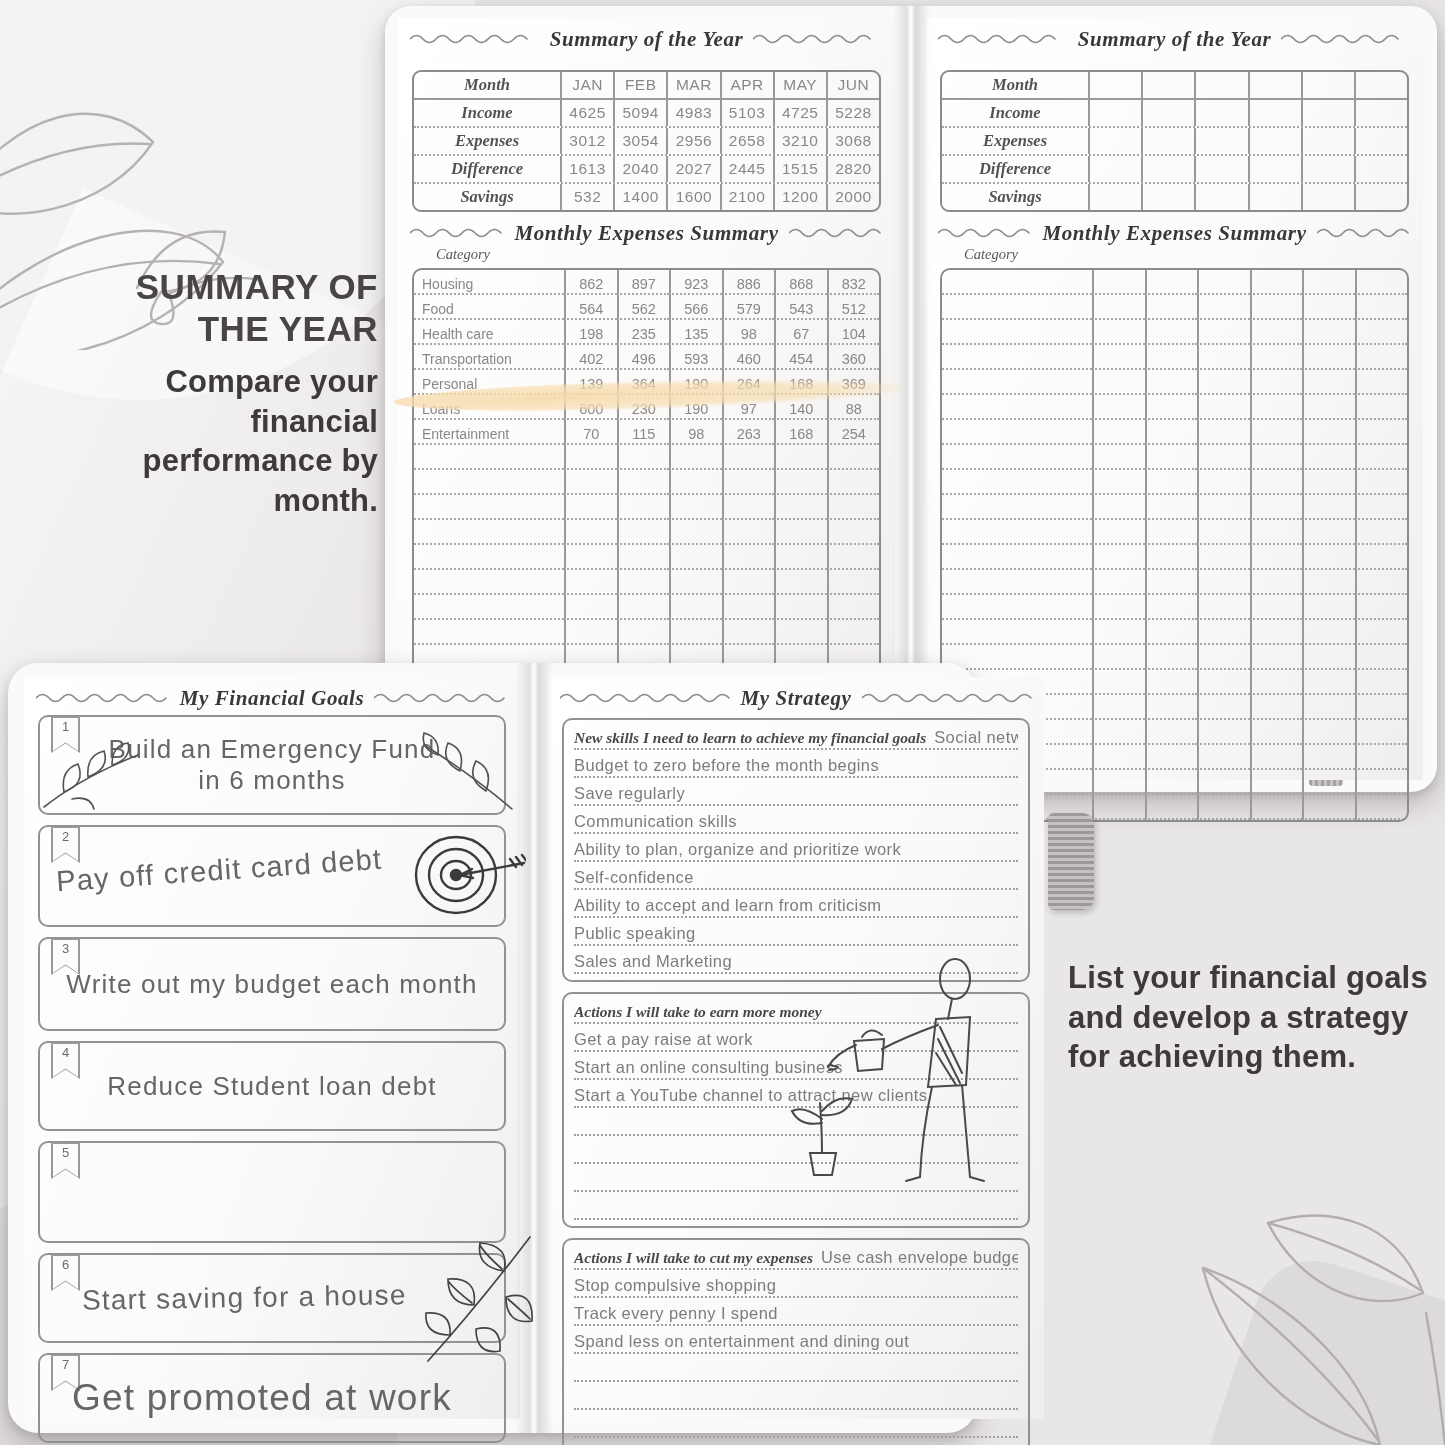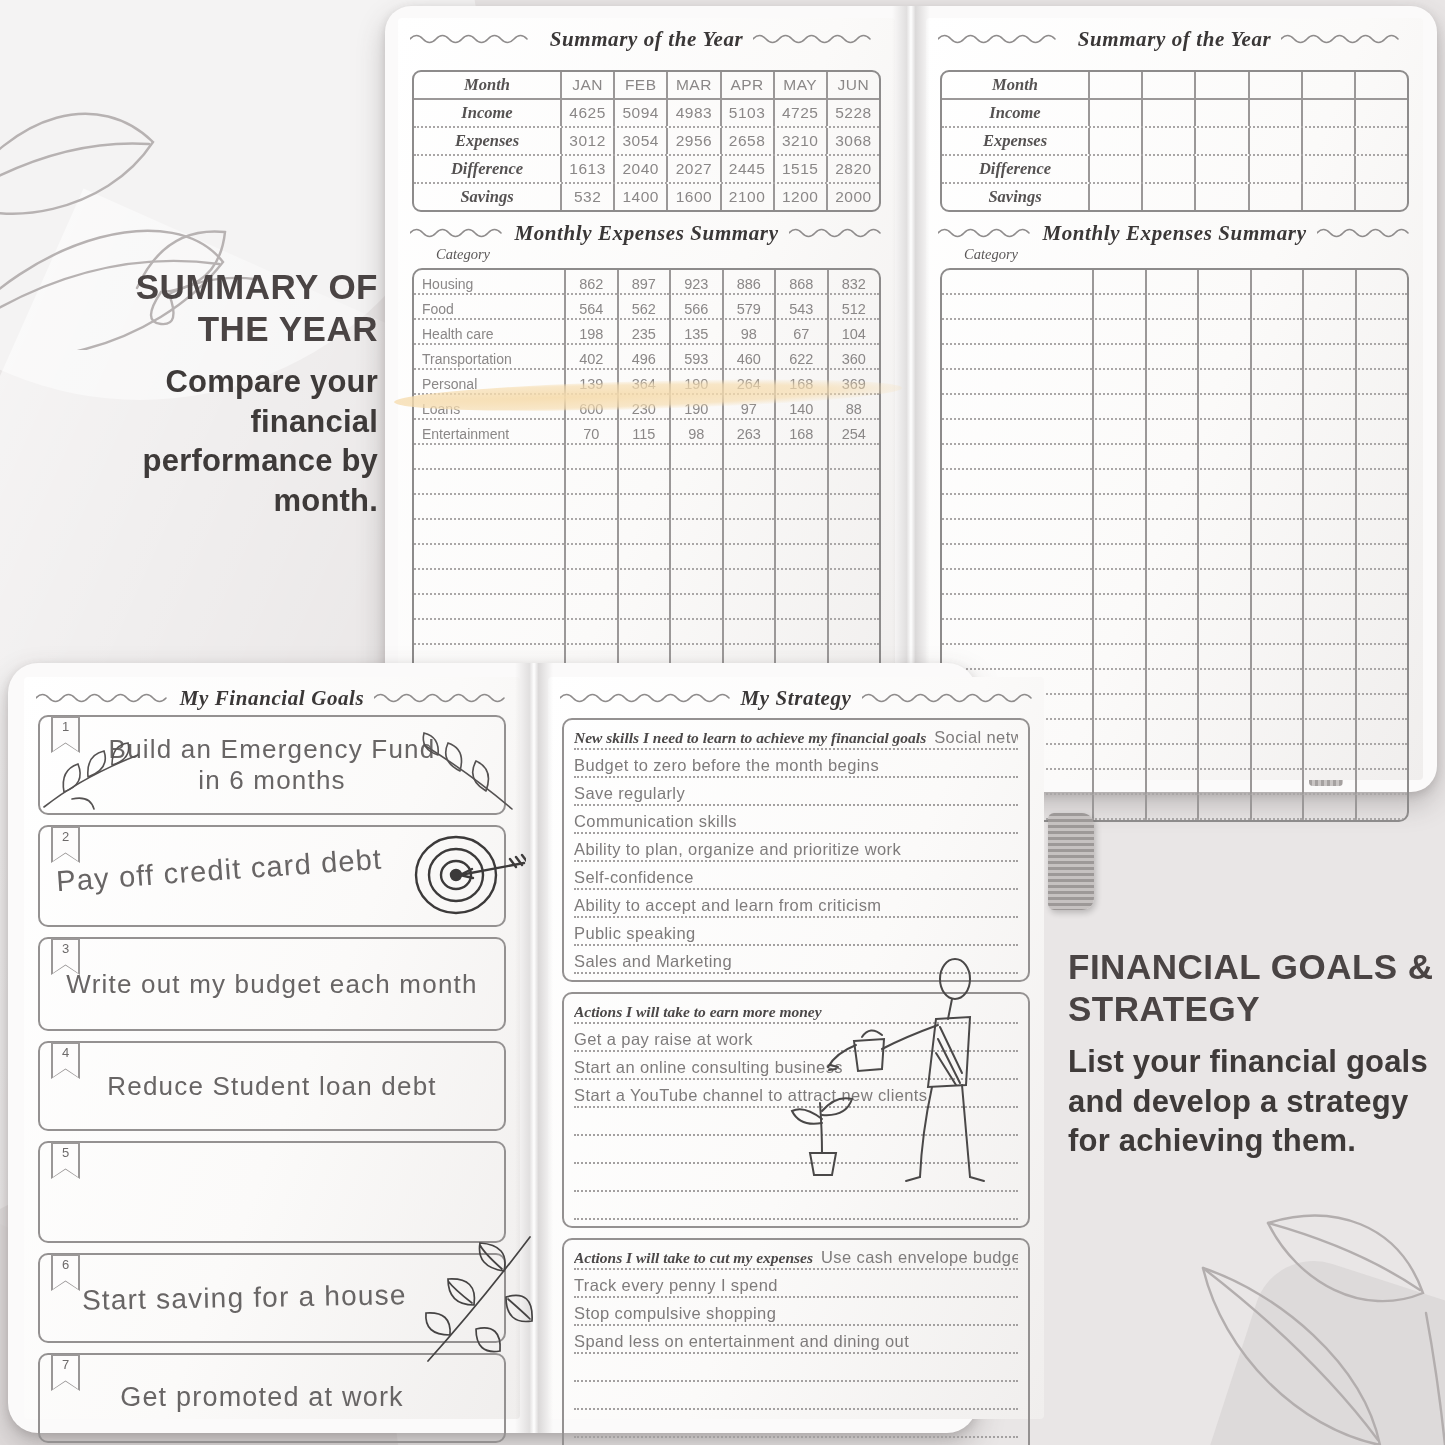--- a/index.html
+++ b/index.html
@@ -76,21 +76,21 @@
     display:flex;align-items:center;justify-content:center;}
   .flag{position:absolute;top:-1px;left:11px;width:29px;height:37px;
     background:#9a9797;clip-path:polygon(0 0,100% 0,100% 100%,50% 74%,0 100%);}
   .flag-in{position:absolute;left:2px;top:2px;right:2px;bottom:2px;background:#fdfcfc;
     clip-path:polygon(0 0,100% 0,100% 100%,50% 74%,0 100%);}
   .flag-num{position:absolute;top:3px;left:0;width:29px;text-align:center;font-size:13px;color:#6d6a6a;}
   .goal-text{font-size:26px;color:#686565;letter-spacing:1.2px;line-height:1.18;text-align:center;}
   .goal-line{white-space:nowrap;}
   .g2 .goal-text{position:absolute;left:16px;top:26px;text-align:left;transform:rotate(-4deg);font-size:29px;}
   .g6 .goal-text{transform:translateX(-28px) rotate(-1deg);font-size:28px;}
-  .g7 .goal-text{transform:translateX(-10px);font-size:27px;}
+  .g7 .goal-text{transform:translateX(-10px);font-size:37px;}
 
   
   .strat-list{margin:7px 14px 0 14px;display:flex;flex-direction:column;gap:10px;}
   .strat-box{border:2px solid #949191;border-radius:10px;padding:2px 10px 6px 10px;}
   .strat-line{height:26px;display:flex;align-items:flex-end;gap:8px;
     border-bottom:2px dotted #a3a0a0;overflow:hidden;}
   .strat-label{font-family:"Liberation Serif",serif;font-style:italic;font-weight:bold;
     font-size:15.5px;color:#4b4848;white-space:nowrap;padding-bottom:1px;}
   .hand{font-size:16.5px;color:#7e7b7b;letter-spacing:.4px;white-space:nowrap;padding-bottom:1px;}
 
@@ -132,21 +132,20 @@
       <path d="M55,90 Q 165,175 230,262"></path>
       <path d="M278,135 Q 290,200 297,267"></path>
     </g>
   </svg>
 
   <div class="note note-left">
     <div class="note-title">SUMMARY OF THE YEAR</div>
     <div class="note-sub">Compare your financial performance by month.</div>
   </div>
   <div class="note note-right">
-    <div class="note-title">FINANCIAL GOALS &amp; STRATEGY</div>
     <div class="note-sub">List your financial goals and develop a strategy for achieving them.</div>
   </div>
 
   <div class="notebook nb-top">
     <div class="band-tab"></div>
 
     <div class="page page-l">
       <div class="sheet-title">
         <div class="wave">
             <svg width="129.6875" height="12" viewBox="0 0 129.6875 12">
@@ -248,21 +247,21 @@
             <div class="exp-cell">98</div>
             <div class="exp-cell">67</div>
             <div class="exp-cell">104</div>
           </div>
           <div class="exp-row">
             <div class="exp-cat">Transportation</div>
             <div class="exp-cell">402</div>
             <div class="exp-cell">496</div>
             <div class="exp-cell">593</div>
             <div class="exp-cell">460</div>
-            <div class="exp-cell">622</div>
+            <div class="exp-cell">454</div>
             <div class="exp-cell">360</div>
           </div>
           <div class="exp-row">
             <div class="exp-cat">Personal</div>
             <div class="exp-cell">139</div>
             <div class="exp-cell">364</div>
             <div class="exp-cell">190</div>
             <div class="exp-cell">264</div>
             <div class="exp-cell">168</div>
             <div class="exp-cell">369</div>
@@ -890,24 +889,24 @@
             <div class="strat-line"></div>
             <div class="strat-line"></div>
             <div class="strat-line"></div>
           </div>
           <div class="strat-box">
             <div class="strat-line">
               <span class="strat-label">Actions I will take to cut my expenses</span>
               <span class="hand">Use cash envelope budget system</span>
             </div>
             <div class="strat-line">
+              <span class="hand">Stop compulsive shopping</span>
+            </div>
+            <div class="strat-line">
               <span class="hand">Track every penny I spend</span>
-            </div>
-            <div class="strat-line">
-              <span class="hand">Stop compulsive shopping</span>
             </div>
             <div class="strat-line">
               <span class="hand">Spand less on entertainment and dining out</span>
             </div>
             <div class="strat-line"></div>
             <div class="strat-line"></div>
             <div class="strat-line"></div>
             <div class="strat-line"></div>
           </div>
         </div>

